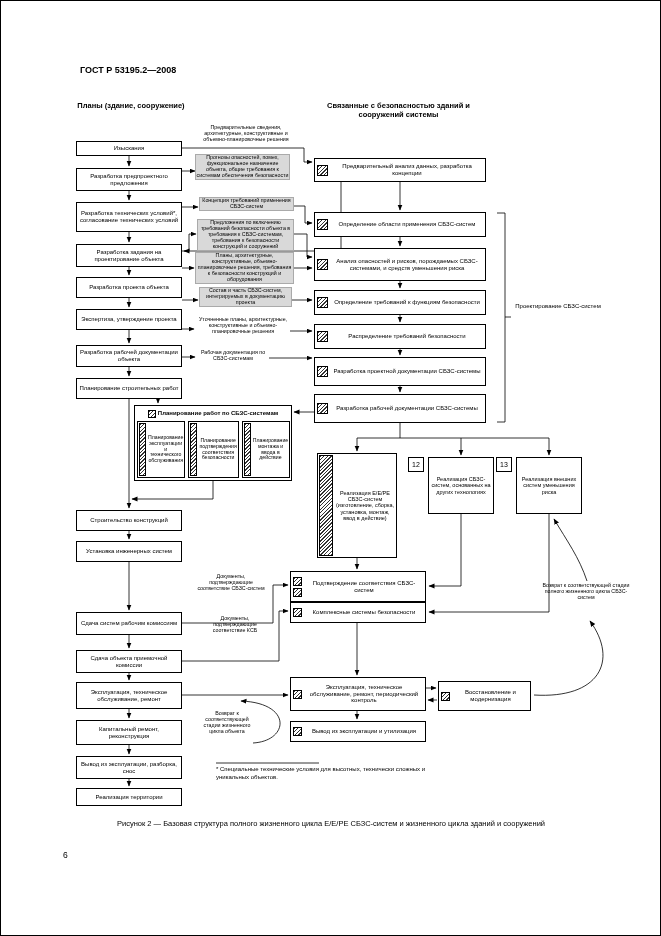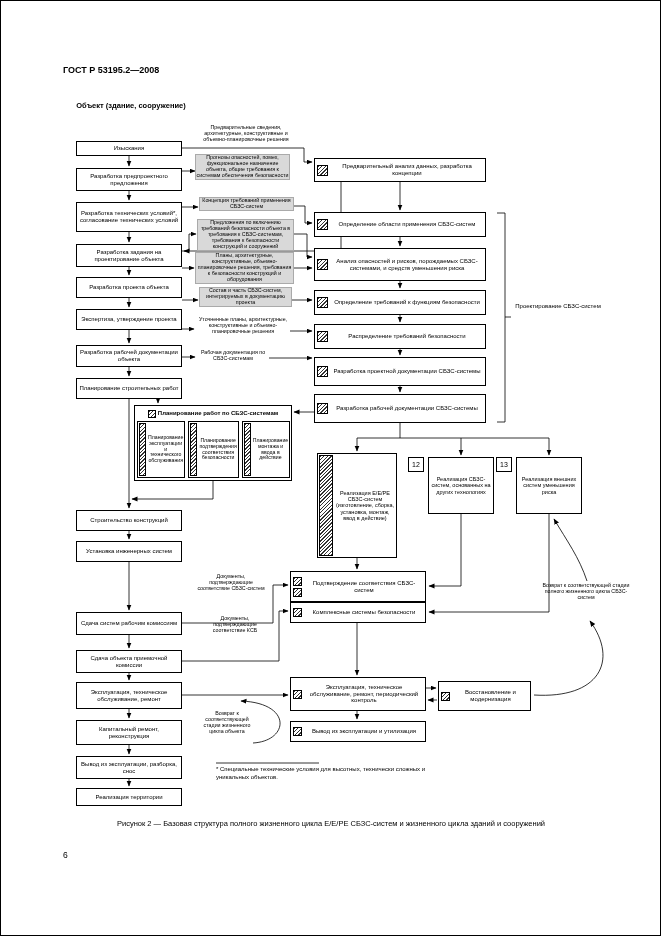--- a/index.html
+++ b/index.html
@@ -110,23 +110,24 @@
       <path d="M533,694 C598,698 618,660 589,620" marker-end="url(#ah)"></path>
       <path d="M586,580 C578,556 566,540 553,518" marker-end="url(#ah)"></path>
 
       <path d="M496,212 H504 V421 H496"></path>
       <path d="M504,316 H510"></path>
 
       <path d="M215,762 H318"></path>
     </g>
   </svg>
 
-  <div class="hdr" style="left:62px;top:64px">ГОСТ Р 53195.2—2008</div>
-
-  <div class="coltitle" style="left:60px;top:100px;width:140px">Объект (здание, сооружение)</div>
+  <div class="hdr" style="left:79px;top:64px">ГОСТ Р 53195.2—2008</div>
+
+  <div class="coltitle" style="left:60px;top:100px;width:140px">Планы (здание, сооружение)</div>
+  <div class="coltitle" style="left:305px;top:100px;width:185px">Связанные с безопасностью зданий и сооружений системы</div>
 
   <div class="bx" style="left:75px;top:140px;width:106px;height:15px">Изыскания</div>
   <div class="bx" style="left:75px;top:167px;width:106px;height:23px">Разработка предпроектного предложения</div>
   <div class="bx" style="left:75px;top:201px;width:106px;height:30px">Разработка технических условий*, согласование технических условий</div>
   <div class="bx" style="left:75px;top:243px;width:106px;height:23px">Разработка задания на проектирование объекта</div>
   <div class="bx" style="left:75px;top:276px;width:106px;height:21px">Разработка проекта объекта</div>
   <div class="bx" style="left:75px;top:308px;width:106px;height:21px">Экспертиза, утверждение проекта</div>
   <div class="bx" style="left:75px;top:344px;width:106px;height:22px">Разработка рабочей документации объекта</div>
   <div class="bx" style="left:75px;top:377px;width:106px;height:21px">Планирование строительных работ</div>
   <div class="bx" style="left:75px;top:509px;width:106px;height:21px">Строительство конструкций</div>

